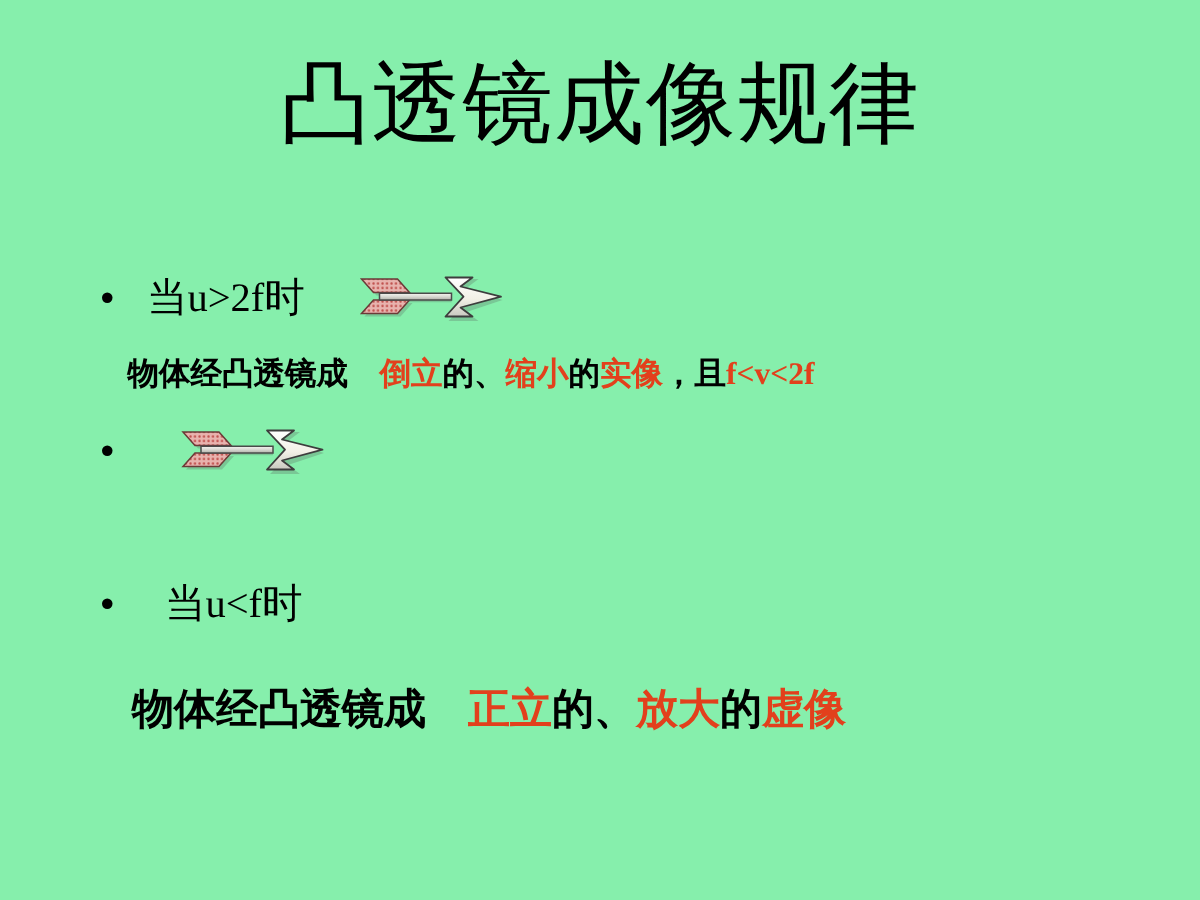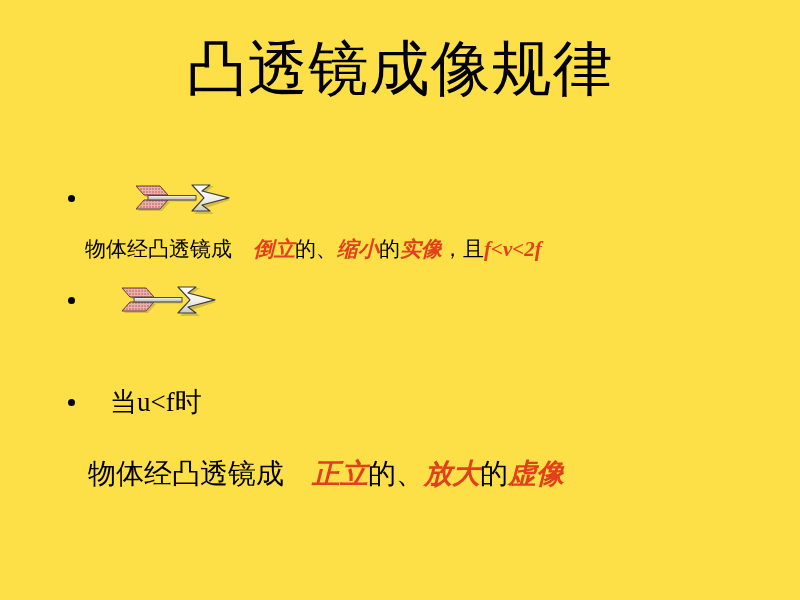--- a/index.html
+++ b/index.html
@@ -14,21 +14,21 @@
     font-family: "Liberation Serif", "DejaVu Serif", serif;
     color: #000000;
     position: relative;
   }
 
   .slide {
     position: absolute;
     left: 0; top: 0;
     width: 800px;
     height: 600px;
-    background: #fde047;
+    background: #86efac;
   }
 
   
   .slide-title {
     position: absolute;
     left: 0;
     top: 36px;
     width: 800px;
     text-align: center;
     font-family: "Liberation Serif", "DejaVu Serif", serif;
@@ -72,42 +72,43 @@
 
   
   .detail-line {
     position: absolute;
     white-space: nowrap;
     font-family: "Liberation Serif", "DejaVu Serif", serif;
     color: #000000;
   }
   .detail-line .seg { white-space: pre; }
   .seg.red   { color: #e2401c; }
-  .seg.bold  { font-weight: bold; font-style: italic; }
-  .seg.thin  { font-weight: 400; }
+  .seg.bold  { font-weight: bold; }
+  .seg.thin  { font-weight: 700; }
 
   #detail-1 { left: 85px;  top: 236px; font-size: 21px; line-height: 26px; }
   #detail-2 { left: 92px;  top: 348px; font-size: 21px; line-height: 26px; }
   #detail-3 { left: 88px;  top: 460px; font-size: 28px; line-height: 28px; }
 
   #bullet-1 { left: 68px; top: 182px; }
   #bullet-2 { left: 68px; top: 284px; }
   #bullet-3 { left: 68px; top: 386px; gap: 12px; }
   .arrow-pad-1 { display: inline-block; width: 36px; }
   .arrow-pad-2 { display: inline-block; width: 20px; }
 </style>
 </head>
 <body>
 
 <div class="slide">
 
   <div class="slide-title">凸透镜成像规律</div>
 
   <div class="bullet-row" id="bullet-1">
     <span class="bullet-dot"></span>
+    <span class="bullet-text">当u&gt;2f时</span>
     <span class="arrow-pad-1"></span>
     <span class="arrow-graphic">
       <svg width="100" height="32" viewBox="0 0 100 32" xmlns="http://www.w3.org/2000/svg">
         <defs>
           <pattern id="fletch1" width="3" height="3" patternUnits="userSpaceOnUse">
             <rect width="3" height="3" fill="#e8b3ae"></rect>
             <circle cx="1" cy="1" r="0.8" fill="#c0504d"></circle>
           </pattern>
           <linearGradient id="headgrad1" x1="0" y1="0" x2="0" y2="1">
             <stop offset="0%" stop-color="#ffffff"></stop>

